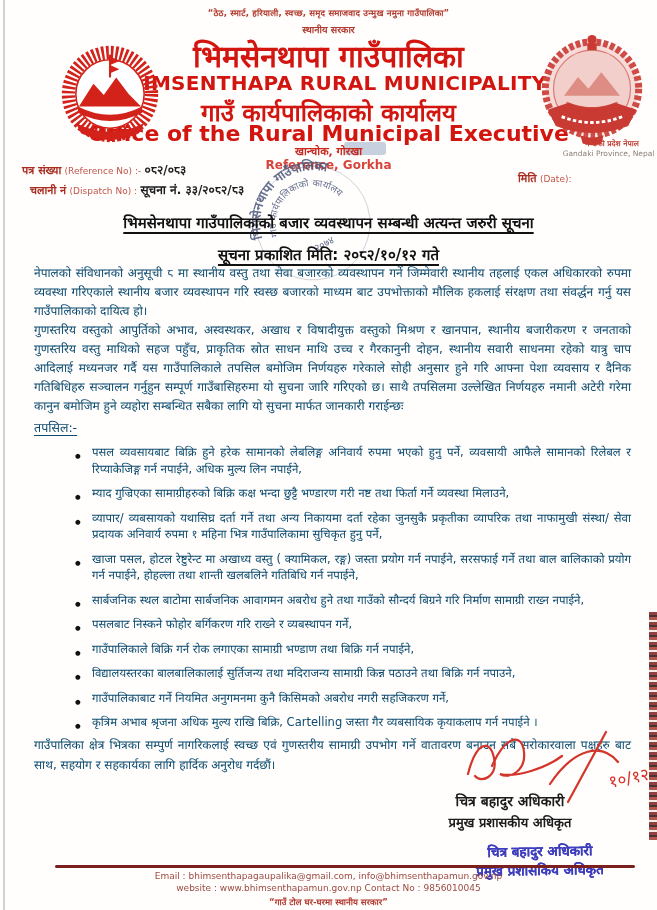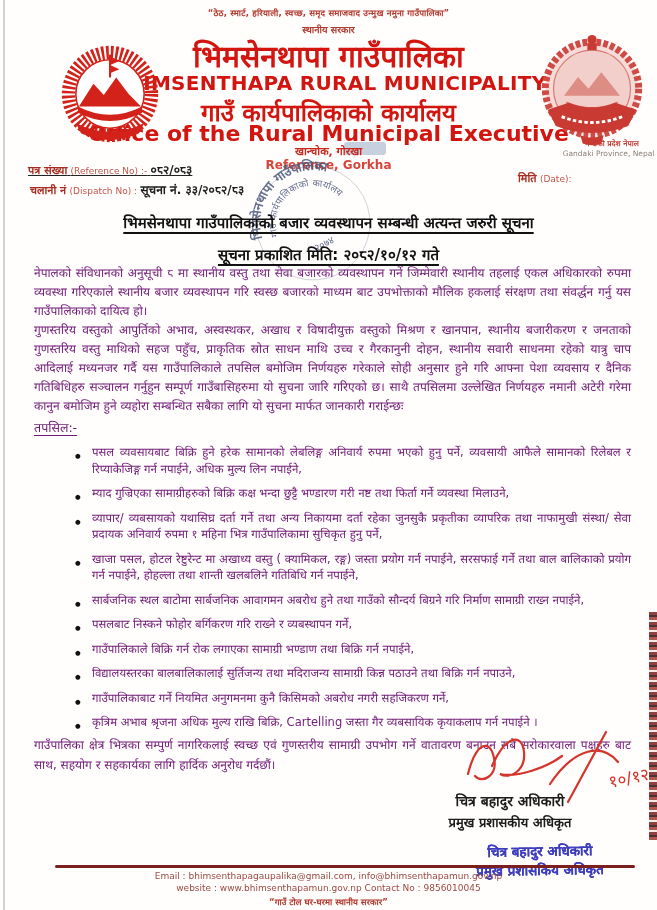--- a/index.html
+++ b/index.html
@@ -18,31 +18,31 @@
   .place-en{top:158px;font-size:12px;font-weight:bold;color:#d8443a;}
   .prov-np{top:138px;left:567px;width:90px;text-align:center;font-size:7.5px;font-weight:bold;color:#c04038;}
   .prov-en{top:149px;left:560px;width:97px;text-align:center;font-size:7.5px;color:#8a8078;}
   .emblem-left{top:36px;left:58px;}
   .emblem-right{top:28px;left:533px;}
   
   .meta-row{font-size:10.5px;color:#222;white-space:nowrap;}
   .meta-row .lbl-np{color:#a82c20;font-weight:bold;font-size:11px;}
   .meta-row .lbl-en{color:#c0554a;font-size:9px;}
   .meta-row .val{color:#1d1d1d;font-weight:bold;font-size:12px;}
-  .row-ref{top:161px;left:28px;text-decoration:underline;}
+  .row-ref{top:161px;left:22px;}
   .row-dis{top:181px;left:30px;}
   .row-date{top:170px;left:518px;}
   .smudge{top:142px;left:344px;width:42px;height:13px;background:#8ea2bf;opacity:.5;border-radius:3px;}
   .stamp{top:148px;left:238px;opacity:.85;}
   
   .h1{top:212px;font-size:15px;font-weight:bold;color:#111;}
   .h2{top:244px;font-size:15px;font-weight:bold;color:#111;}
   .uline{text-decoration:underline;text-underline-offset:4px;text-decoration-thickness:1.5px;}
   
-  .body-block{position:absolute;top:264px;left:34px;right:26px;color:#701a75;}
+  .body-block{position:absolute;top:264px;left:34px;right:26px;color:#0c4a6e;}
   .para{margin:0;font-size:12px;line-height:19px;text-align:justify;}
   .tapasil{display:inline-block;margin-top:3px;font-size:12.5px;font-weight:normal;
            text-decoration:underline;text-underline-offset:3px;}
   ul.bullets{margin:6px 0 0 0;padding:0 0 0 58px;}
   ul.bullets li{list-style:none;position:relative;font-size:11.5px;line-height:16.5px;
                 margin:8px 0 3px 0;text-align:justify;}
   ul.bullets li::before{content:"●";position:absolute;left:-17px;top:4px;font-size:6.5px;color:#111;}
   .closing{margin-top:4px;font-size:12px;line-height:20px;text-align:justify;}
   
   .sig-svg{top:726px;left:450px;}

